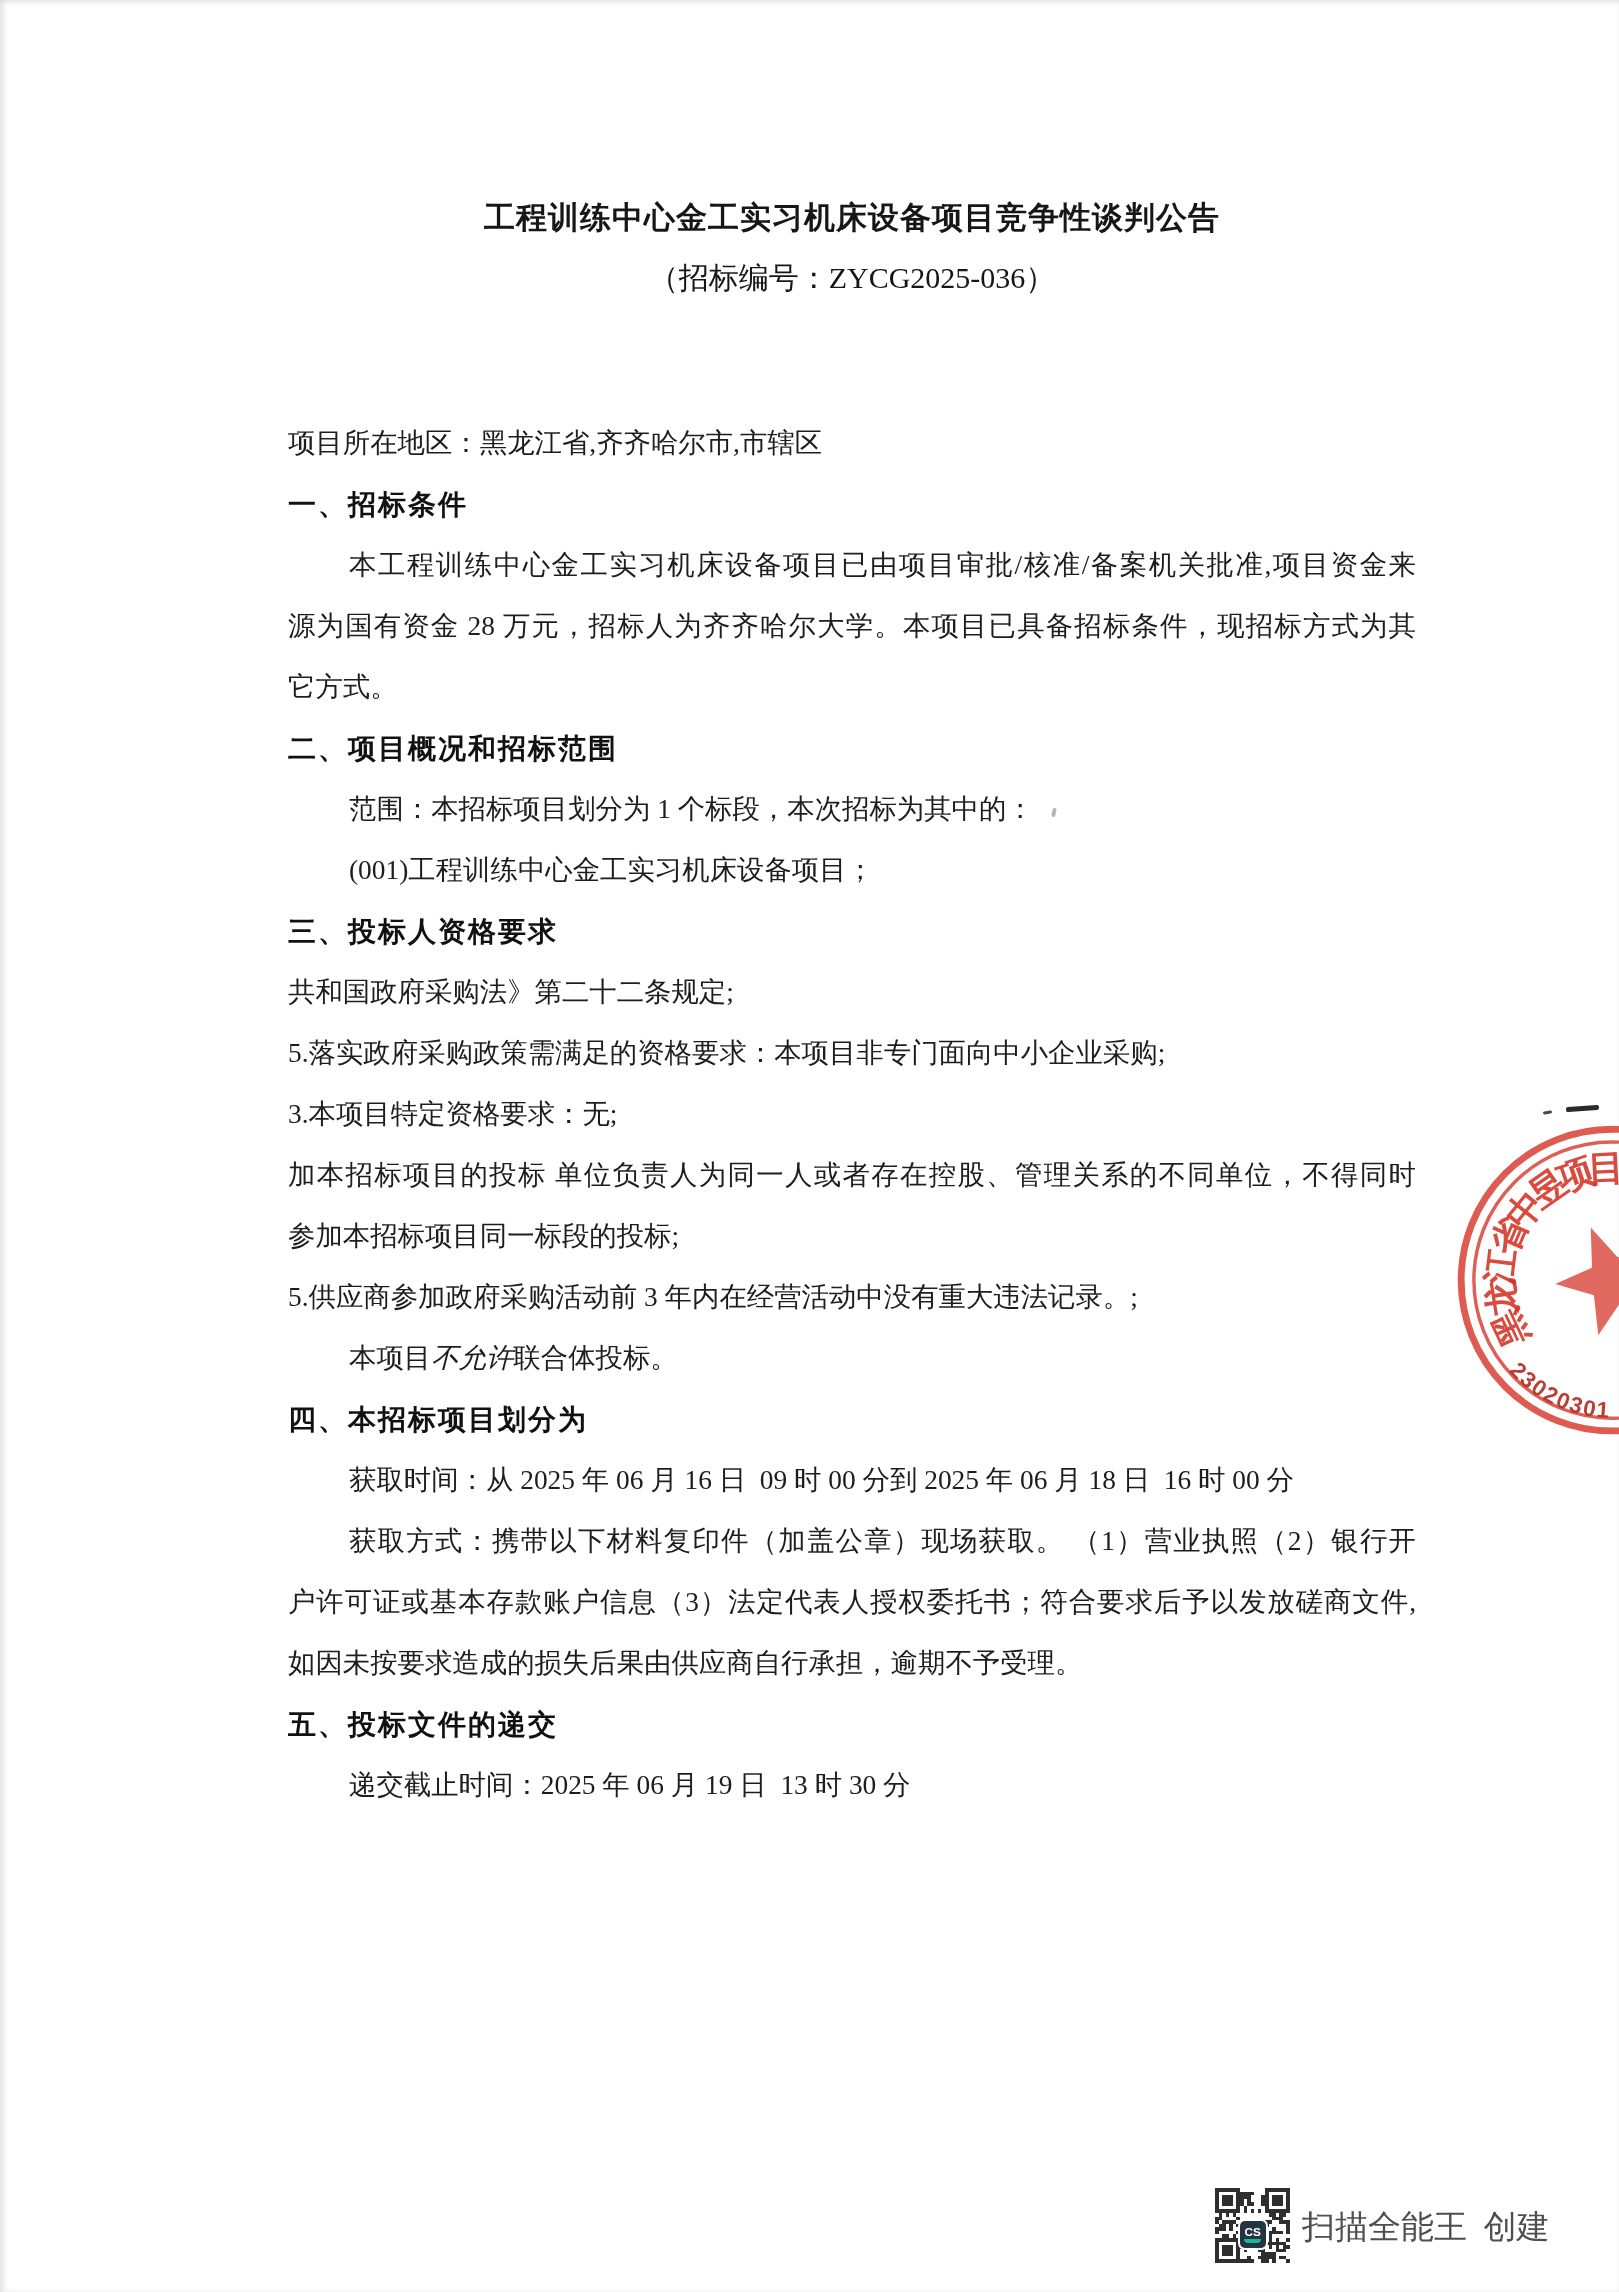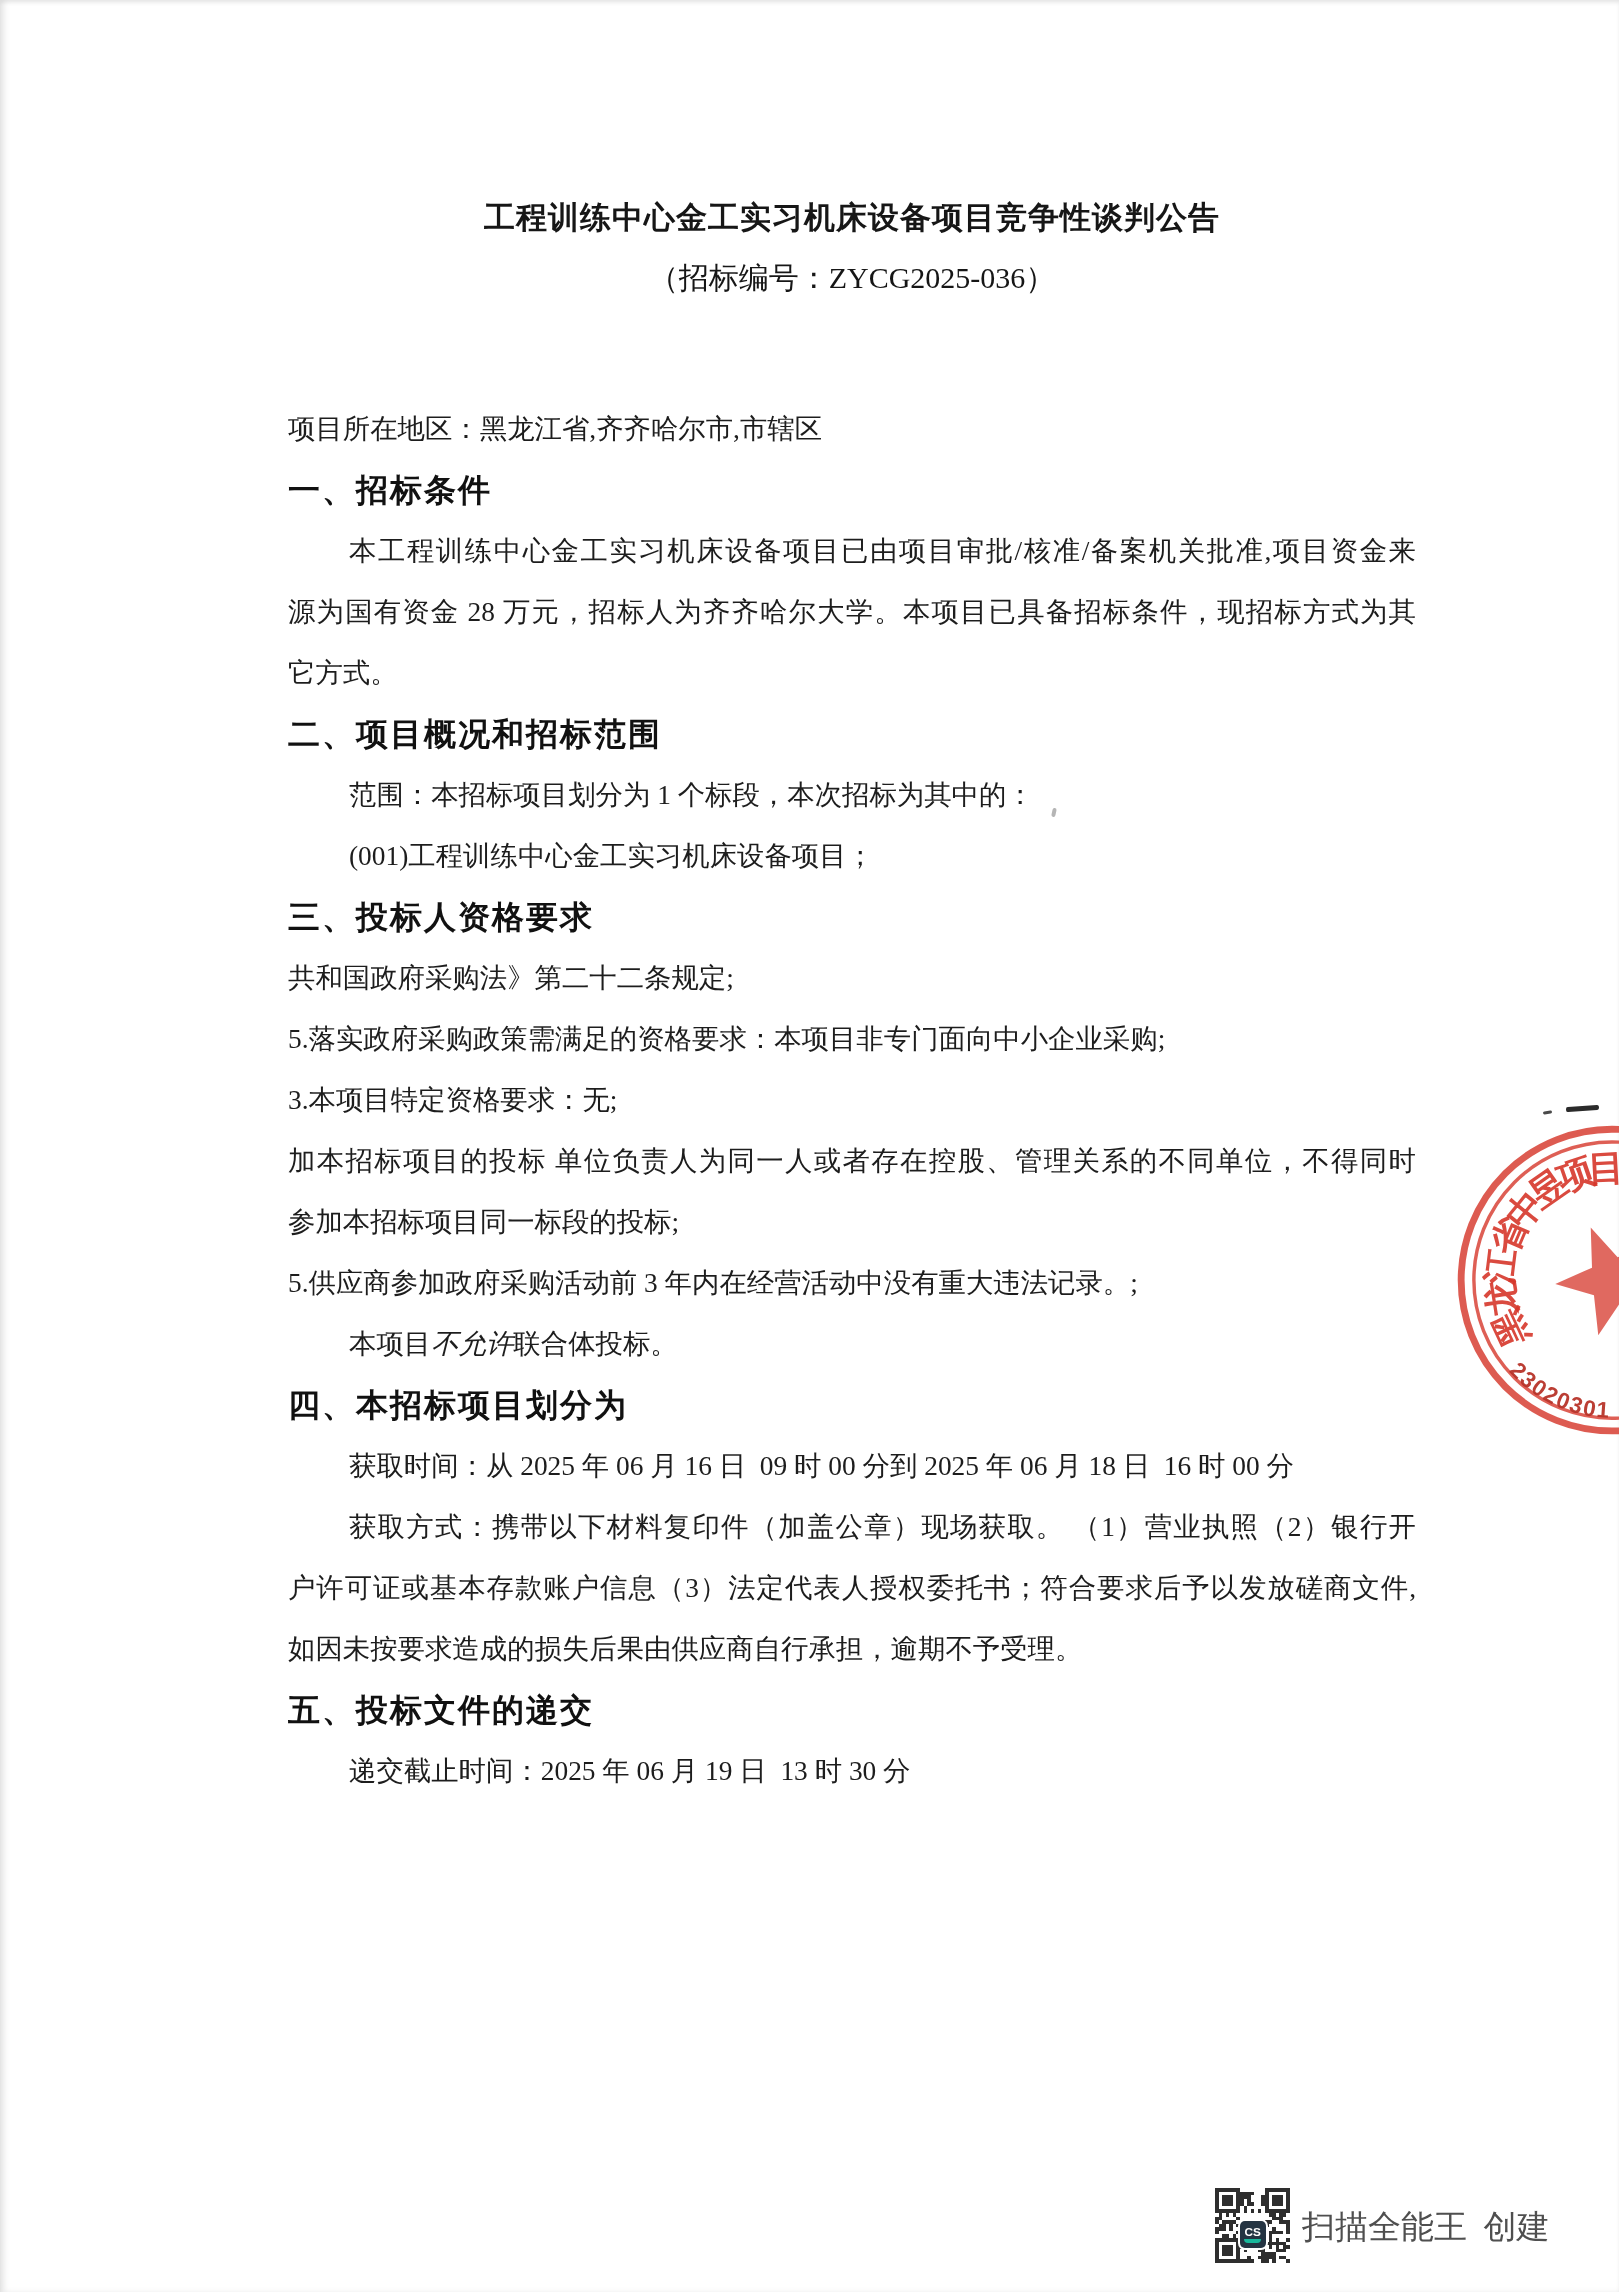--- a/index.html
+++ b/index.html
@@ -17,31 +17,31 @@
     position:absolute;left:288px;width:1128px;top:187px;height:61px;
     line-height:61px;text-align:center;
     font-size:31px;font-weight:600;letter-spacing:1px;color:#161616;
   }
   .subtitle-line{
     position:absolute;left:288px;width:1128px;top:247px;height:61px;
     line-height:61px;text-align:center;
     font-size:30px;font-weight:500;color:#161616;
   }
   .body-lines{
-    position:absolute;left:288px;width:1128px;top:399px;
+    position:absolute;left:288px;width:1128px;top:413px;
   }
   .bl{
     height:61px;line-height:61px;
     font-size:27.4px;color:#1d1d1d;
     white-space:pre-wrap;
     overflow:visible;
   }
   .bl.h{
     font-family:"Liberation Sans","DejaVu Sans",sans-serif;
-    font-size:32px;font-weight:700;color:#111;
+    font-size:28px;font-weight:700;color:#111;
     letter-spacing:2px;
   }
   .bl.indent{text-indent:61px;}
   .bl.fill{
     white-space:normal;
     text-align:justify;
     text-align-last:justify;
   }
   .bl .it{font-style:italic;}
   

